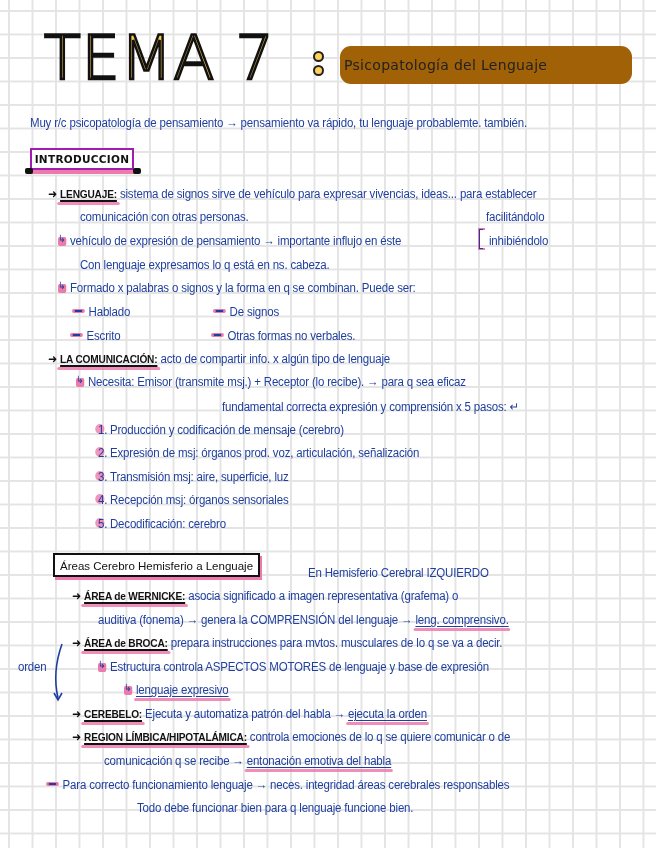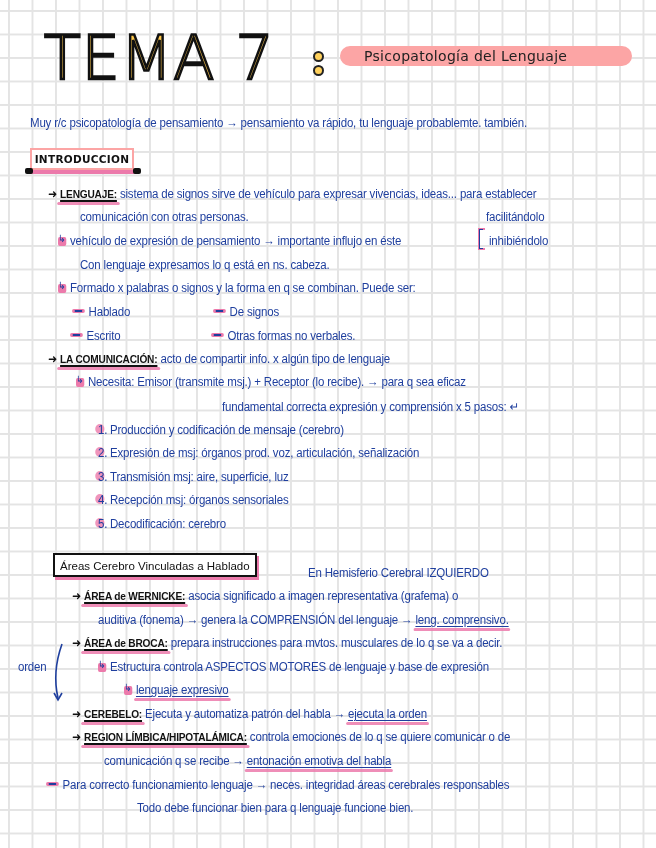--- a/index.html
+++ b/index.html
@@ -19,27 +19,27 @@
 
   
   .title-wrap { left: 44px; top: 28px; height: 60px; display: flex; align-items: center; }
   .big-letter {
     font-family: "DejaVu Sans", sans-serif; font-weight: 300; font-size: 60px; line-height: 60px;
     color: #ffc94d; -webkit-text-stroke: 2.5px #111; letter-spacing: 1px;
   }
   .colon-dots { left: 313px; top: 47px; width: 8px; height: 30px; }
   .colon-dots span { position: absolute; left: 0; width: 7px; height: 7px; border: 2px solid #222; border-radius: 50%; background: #ffd15c; }
   .subtitle-pill {
-    left: 340px; top: 46px; width: 292px; height: 20px; background: #fca5a5; border-radius: 11px;
-    display: flex; align-items: center; padding-left: 24px; box-sizing: border-box;
+    left: 340px; top: 46px; width: 292px; height: 38px; background: #a16207; border-radius: 11px;
+    display: flex; align-items: center; padding-left: 4px; box-sizing: border-box;
   }
   .subtitle-pill span { font-family: "DejaVu Sans", sans-serif; font-size: 14px; color: #222; letter-spacing: 0.3px; }
 
   
-  .banner { left: 30px; top: 148px; width: 104px; height: 22px; border: 2px solid #fca5a5; background: #fff; box-sizing: border-box; display:flex; align-items:center; justify-content:center; }
+  .banner { left: 30px; top: 148px; width: 104px; height: 22px; border: 2px solid #a21caf; background: #fff; box-sizing: border-box; display:flex; align-items:center; justify-content:center; }
   .banner span { font-family: "DejaVu Sans", sans-serif; font-weight: bold; font-size: 10.5px; color: #111; letter-spacing: 0.3px; }
   .banner-base { left: 28px; top: 170px; width: 108px; height: 4px; background: #ec7aab; }
   .banner-foot { top: 168px; width: 8px; height: 6px; background: #111; border-radius: 2px; }
 
   .boxed { border: 2px solid #111; background: #fff; box-shadow: 2px 3px 0 #ec7aab; box-sizing: border-box; padding: 1px 5px; }
   .boxed span { font-size: 11.5px; color: #111; }
 
   .arrow { color: #111; font-size: 12px; }
   .pink-sq { display: inline-block; width: 9px; height: 9px; background: #ec7aab; border-radius: 2px; position: relative; margin-right: 4px; vertical-align: -1px; }
   .pink-sq::after { content: "↳"; position: absolute; left: 0; top: -4px; font-size: 10px; color: #1f3f9e; }
@@ -116,21 +116,21 @@
 </div>
 <div class="abs txt" style="left:222px; top:399px;">fundamental correcta expresión y comprensión x 5 pasos: ↵</div>
 
 <div class="abs txt" style="left:98px; top:423px;"><span class="num">1.</span><span>Producción y codificación de mensaje (cerebro)</span></div>
 <div class="abs txt" style="left:98px; top:446px;"><span class="num">2.</span><span>Expresión de msj:  órganos prod. voz, articulación, señalización</span></div>
 <div class="abs txt" style="left:98px; top:470px;"><span class="num">3.</span><span>Transmisión msj:  aire, superficie, luz</span></div>
 <div class="abs txt" style="left:98px; top:493px;"><span class="num">4.</span><span>Recepción msj:  órganos sensoriales</span></div>
 <div class="abs txt" style="left:98px; top:517px;"><span class="num">5.</span><span>Decodificación:  cerebro</span></div>
 
 <div class="abs boxed" style="left:53px; top:553px;">
-  <span>Áreas Cerebro Vinculadas a Hablado</span>
+  <span>Áreas Cerebro Hemisferio a Lenguaje</span>
 </div>
 <div class="abs txt" style="left:308px; top:566px;">En Hemisferio Cerebral IZQUIERDO</div>
 
 <div class="abs txt" style="left:72px; top:589px;">
   <span class="arrow">➜</span>
   <span class="keyword">ÁREA de WERNICKE:</span>
   <span>asocia significado a imagen representativa (grafema) o</span>
 </div>
 <div class="abs txt" style="left:98px; top:613px;">
   <span>auditiva (fonema) → genera la COMPRENSIÓN del lenguaje →</span>

